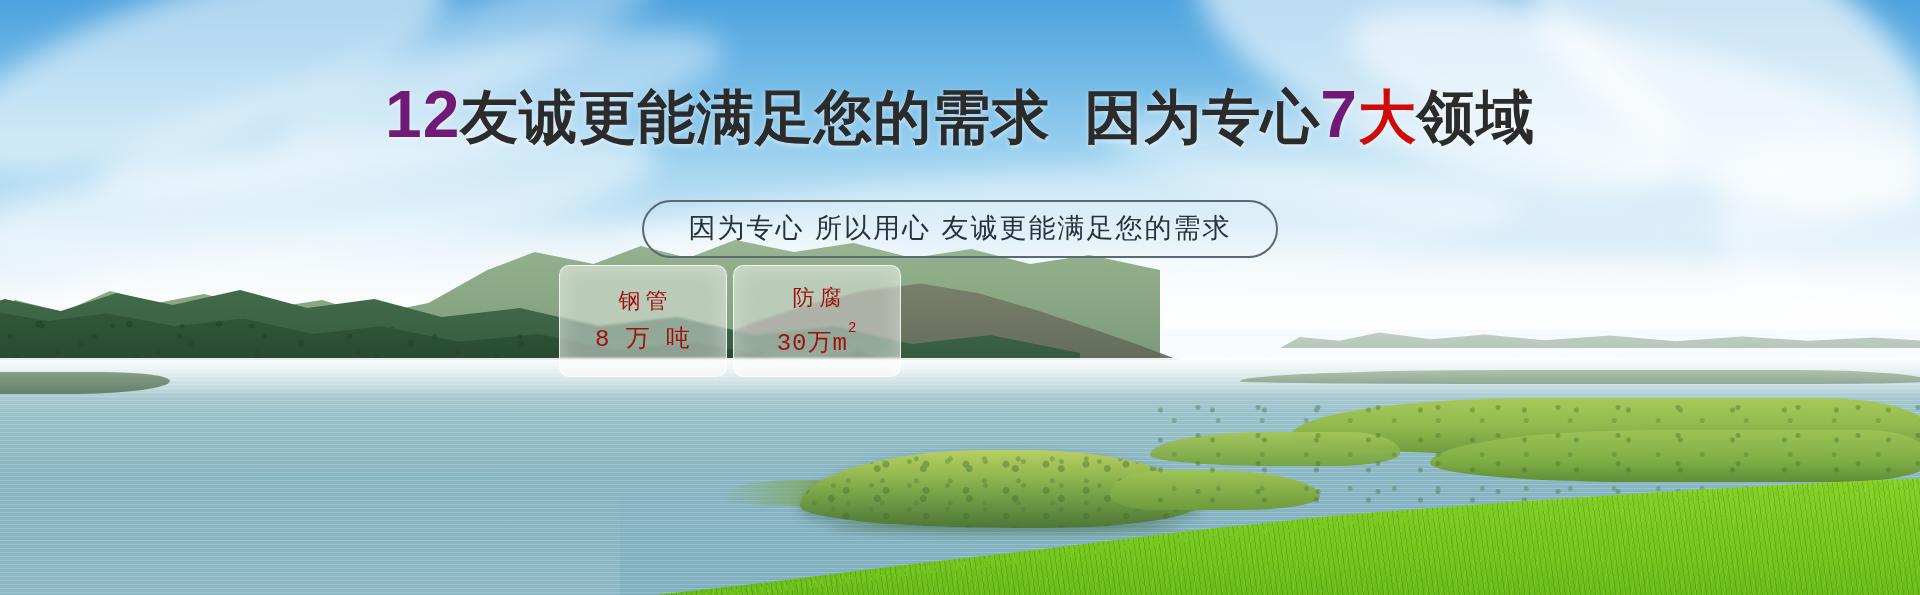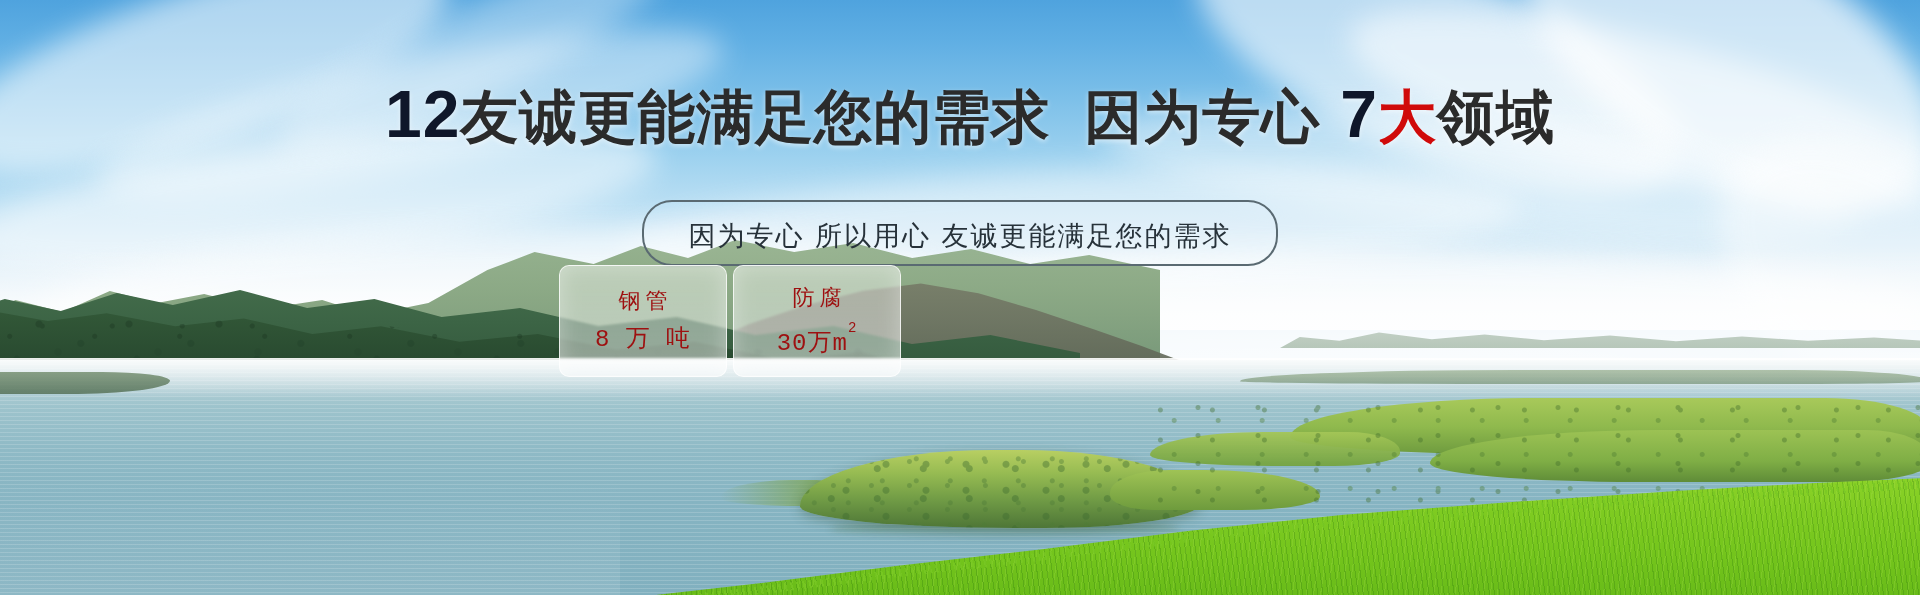--- a/index.html
+++ b/index.html
@@ -267,37 +267,36 @@
     font-family:"DejaVu Sans", sans-serif;
     font-weight:bold;
     font-size:58px;
     line-height:64px;
     letter-spacing:1px;
     color:#2b2b2b;
     white-space:nowrap;
     text-shadow:0 2px 5px rgba(255,255,255,.55);
   }
   .headline .num{
-    color:#0f172a;
+    color:#701a75;
     font-size:66px;
     font-family:"Liberation Sans", sans-serif;
     font-weight:bold;
-    margin-left:20px;
   }
   .headline .red{ color:#d00a0a; }
   .headline .gap{ display:inline-block; width:34px; }
 
   .subtitle-wrap{
     position:absolute; left:0; top:200px; width:1920px;
     display:flex; justify-content:center;
   }
   .subtitle{
     border:2px solid #5a6a72;
     border-radius:30px;
-    padding:17px 44px 11px;
+    padding:9px 44px 11px;
     font-family:"DejaVu Sans", sans-serif;
     font-size:27px;
     line-height:34px;
     letter-spacing:2px;
     color:#27323a;
     white-space:nowrap;
     background:rgba(255,255,255,.04);
   }
 
   .cards{

